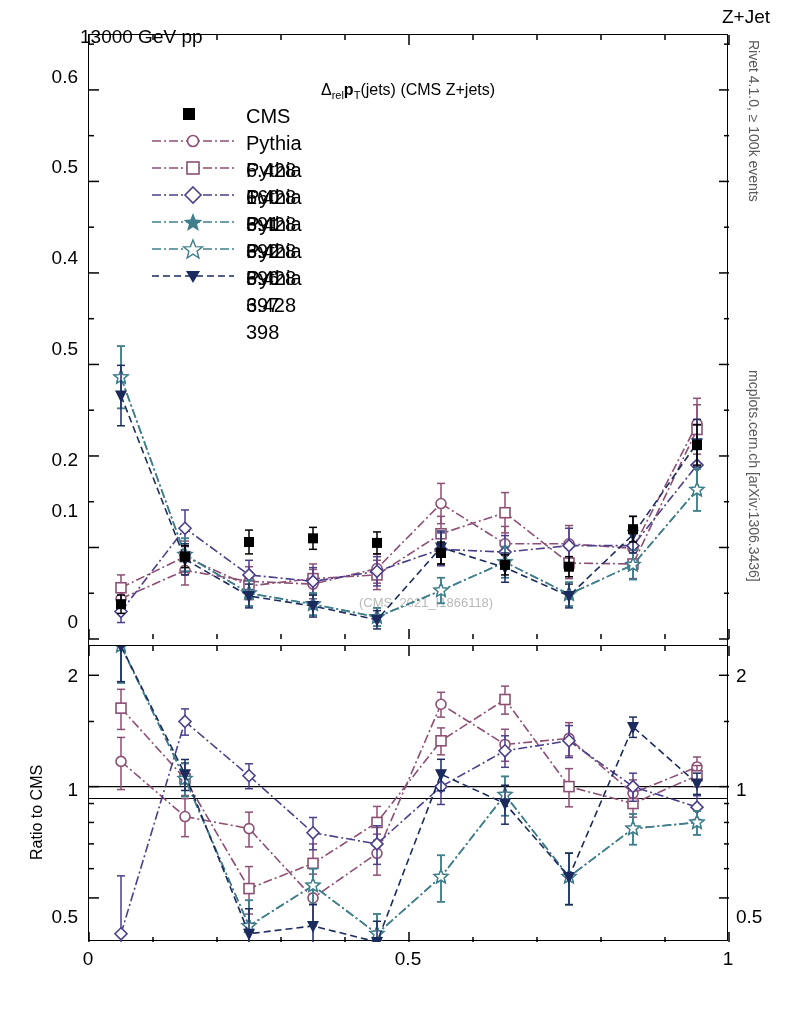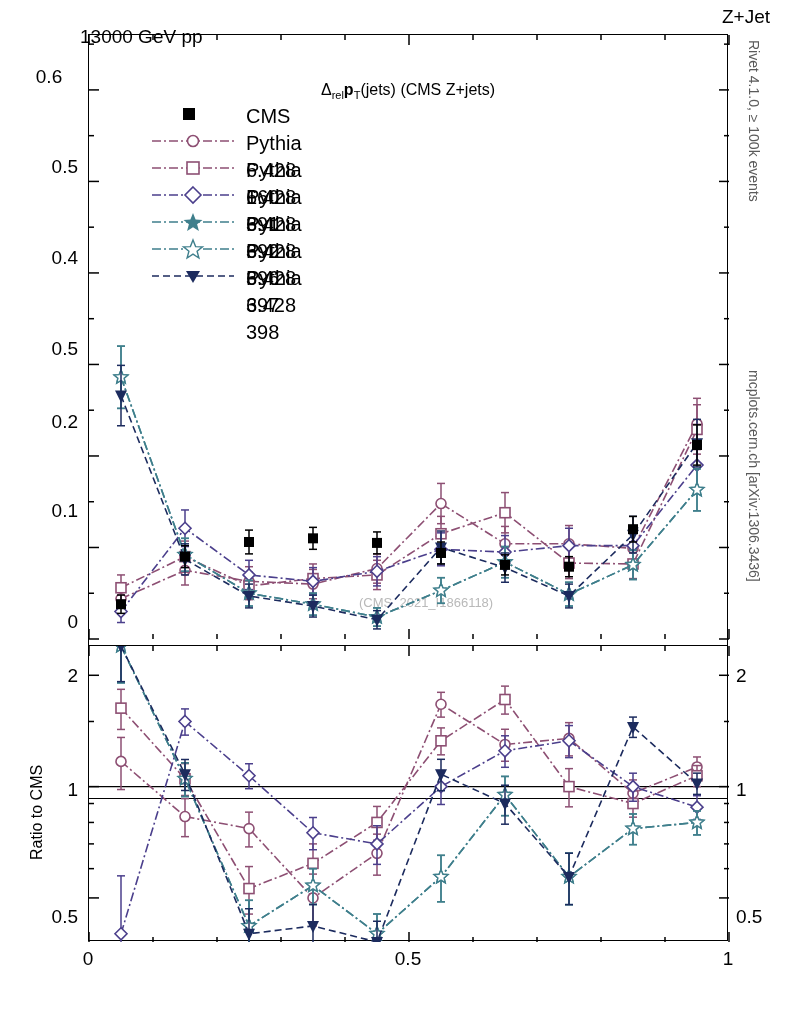--- a/index.html
+++ b/index.html
@@ -387,25 +387,25 @@
           <line x1="540" y1="506.9939393939394" x2="548" y2="506.9939393939394" stroke="#000000" stroke-width="1.5"></line>
           <rect x="539" y="489.1818181818182" width="10" height="10" fill="#000000"></rect>
           <line x1="608" y1="430.1212121212121" x2="608" y2="389.8545454545455" stroke="#000000" stroke-width="1.5"></line>
           <line x1="604" y1="389.8545454545455" x2="612" y2="389.8545454545455" stroke="#000000" stroke-width="1.5"></line>
           <line x1="604" y1="430.1212121212121" x2="612" y2="430.1212121212121" stroke="#000000" stroke-width="1.5"></line>
           <rect x="603" y="404.9878787878788" width="10" height="10" fill="#000000"></rect>
         </g>
       </svg>
   </div>
 
-  <div class="ylab" style="left:20px;top:66px;width:58px;text-align:center;">0.6</div>
+  <div class="ylab" style="left:20px;top:66px;width:58px;">0.6</div>
   <div class="ylab" style="left:20px;top:156px;width:58px;">0.5</div>
   <div class="ylab" style="left:20px;top:247px;width:58px;">0.4</div>
   <div class="ylab" style="left:20px;top:338px;width:58px;">0.5</div>
-  <div class="ylab" style="left:20px;top:411px;width:58px;">0.2</div>
+  <div class="ylab" style="left:20px;top:449px;width:58px;">0.2</div>
   <div class="ylab" style="left:20px;top:500px;width:58px;">0.1</div>
   <div class="ylab" style="left:20px;top:611px;width:58px;">0</div>
 
   <div id="legend">
     <div class="leg-row">
       <svg class="leg-mark" viewBox="0 0 86 27">
           <rect x="33" y="8" width="12" height="12" fill="#000"></rect>
         </svg>
       <span class="leg-text">CMS</span>
     </div>

